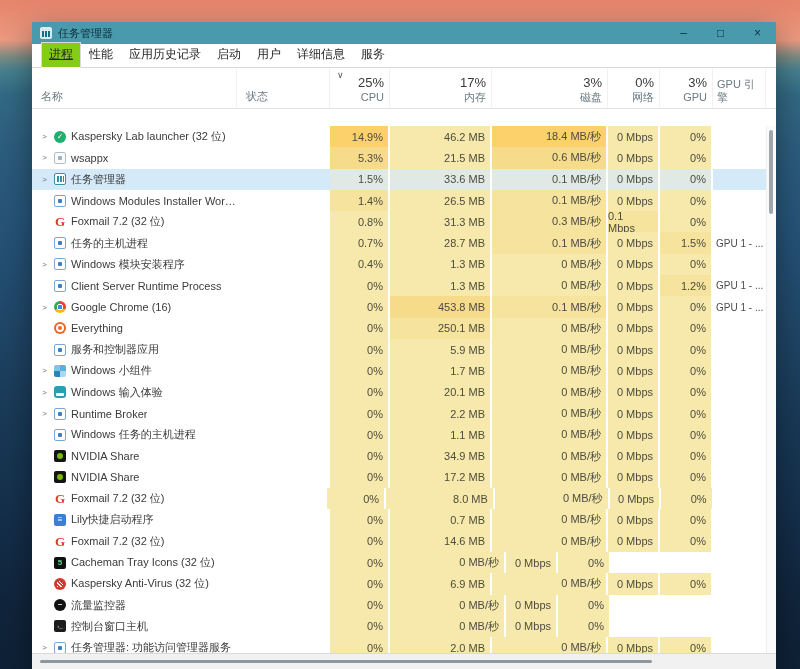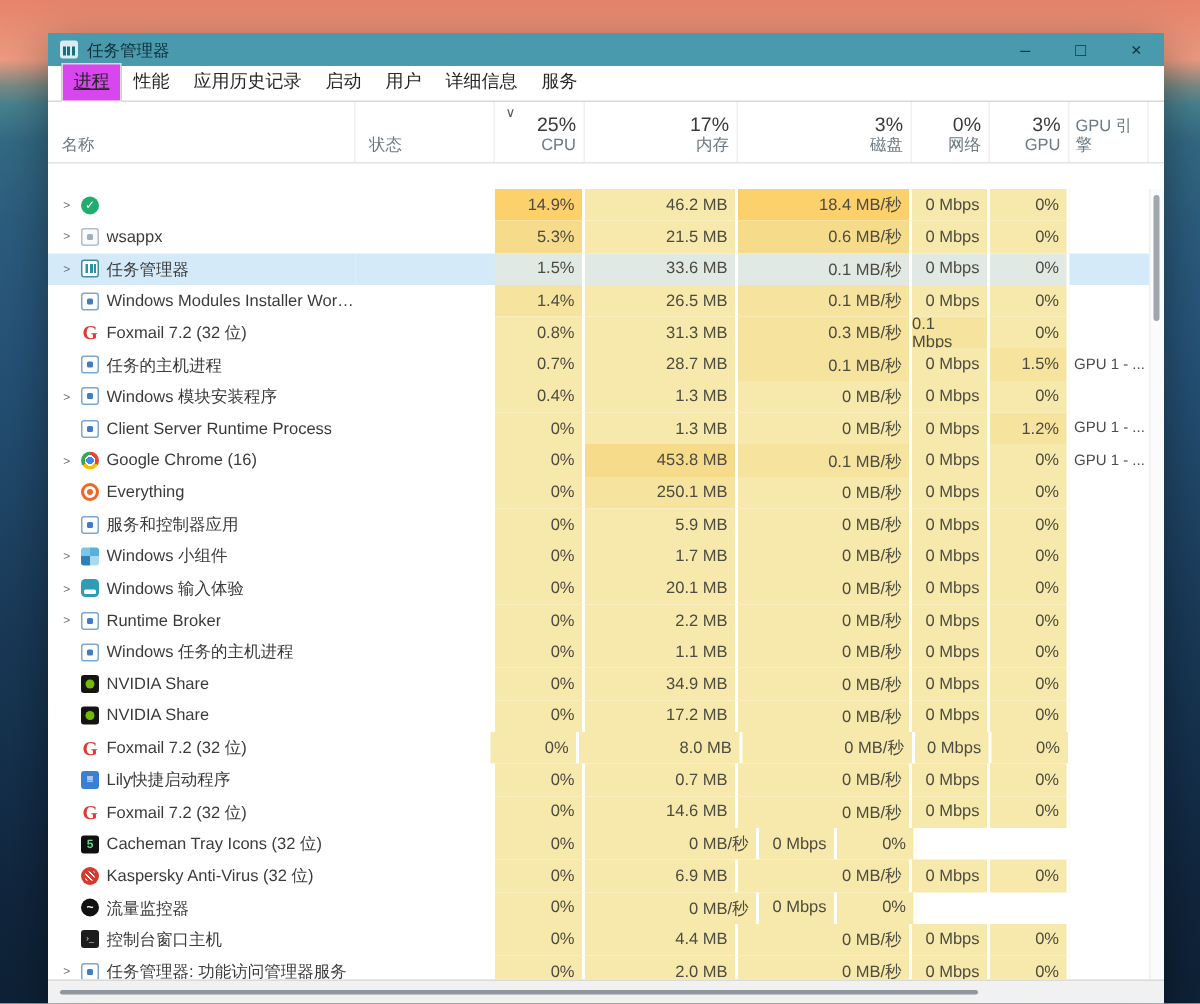--- a/index.html
+++ b/index.html
@@ -20,21 +20,21 @@
   .wtitle{font-size:11px;color:#0d2f38;margin-left:6px;flex:1;white-space:nowrap;}
   .wctl{width:37px;height:100%;display:flex;align-items:center;justify-content:center;
     color:#11323b;font-size:12px;cursor:default;}
   
   .menubar{height:19px;background:#fff;display:flex;align-items:center;padding-left:10px;gap:16px;}
   .menu-item{font-size:12px;color:#1c1c1c;}
   
   .tabbar{height:23px;background:#fff;display:flex;align-items:flex-end;padding-left:9px;
     border-bottom:1px solid #d9d9d9;position:relative;}
   .tab{font-size:12px;color:#262626;padding:3px 7px 4px 7px;margin-bottom:-1px;border:1px solid transparent;}
-  .tab.selected{background:#d946ef;border:1px solid #d9d9d9;border-bottom-color:#fff;text-decoration:underline;}
+  .tab.selected{background:#84cc16;border:1px solid #d9d9d9;border-bottom-color:#fff;text-decoration:underline;}
   
   .hdr{height:40px;display:flex;border-bottom:1px solid #e2e2e2;background:#fff;}
   .h-txtcol{display:flex;align-items:flex-end;padding:0 0 4px 9px;font-size:11px;color:#6b7a82;
     border-right:1px solid #f0f0f0;box-sizing:border-box;}
   .h-name{width:205px;}
   .h-status{width:93px;}
   .mh{position:relative;display:flex;flex-direction:column;justify-content:flex-end;align-items:flex-end;
     padding:2px 5px 4px 0;box-sizing:border-box;border-right:1px solid #f0f0f0;}
   .mh-pct{font-size:13px;color:#3a3a3a;line-height:16px;}
   .mh-label{font-size:11px;color:#6b7a82;line-height:13px;}
@@ -155,20 +155,21 @@
         <div class="mh mh-gpueng" style="width: 53px;">
           <div class="mh-label">GPU 引擎</div>
         </div>
       </div>
 
     <div class="rows">
         <div class="row">
           <div class="c-name">
             <span class="twisty">&gt;</span>
             <span class="ic ic-kaspersky"></span>
+            <span class="pname">Kaspersky Lab launcher (32 位)</span>
           </div>
           <div class="c-status"></div>
           <div class="c-met h3" style="width: 60px;">14.9%</div>
           <div class="c-met h0" style="width: 102px;">46.2 MB</div>
           <div class="c-met h3" style="width: 116px;">18.4 MB/秒</div>
           <div class="c-met h0" style="width: 52px;">0 Mbps</div>
           <div class="c-met h0" style="width: 53px;">0%</div>
           <div class="c-eng"></div>
         </div>
         <div class="row">
@@ -478,21 +479,20 @@
           <div class="c-eng"></div>
         </div>
         <div class="row">
           <div class="c-name">
             <span class="twisty hid">&gt;</span>
             <span class="ic ic-console"></span>
             <span class="pname">控制台窗口主机</span>
           </div>
           <div class="c-status"></div>
           <div class="c-met h0" style="width: 60px;">0%</div>
-          <div class="c-met h0" style="width: 102px;">4.4 MB</div>
           <div class="c-met h0" style="width: 116px;">0 MB/秒</div>
           <div class="c-met h0" style="width: 52px;">0 Mbps</div>
           <div class="c-met h0" style="width: 53px;">0%</div>
           <div class="c-eng"></div>
         </div>
         <div class="row">
           <div class="c-name">
             <span class="twisty">&gt;</span>
             <span class="ic ic-generic"></span>
             <span class="pname">任务管理器: 功能访问管理器服务</span>

